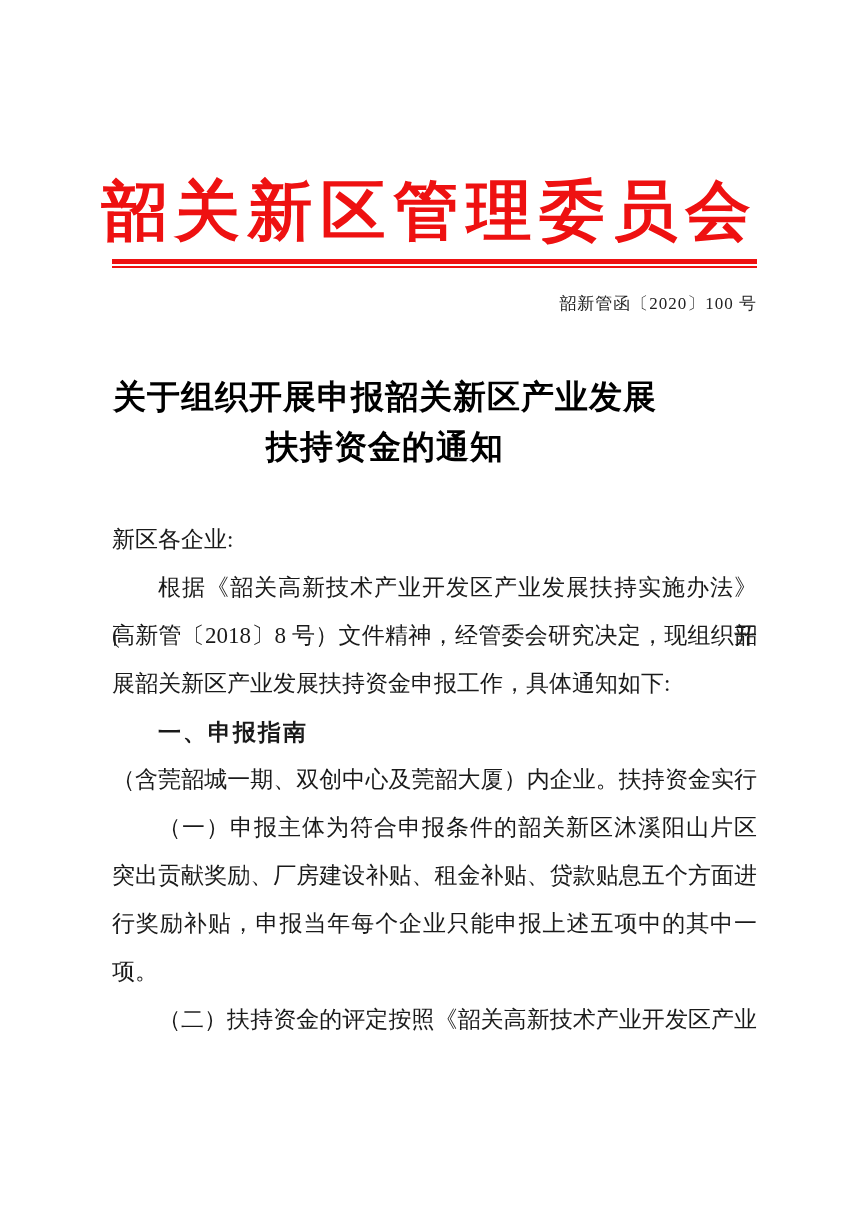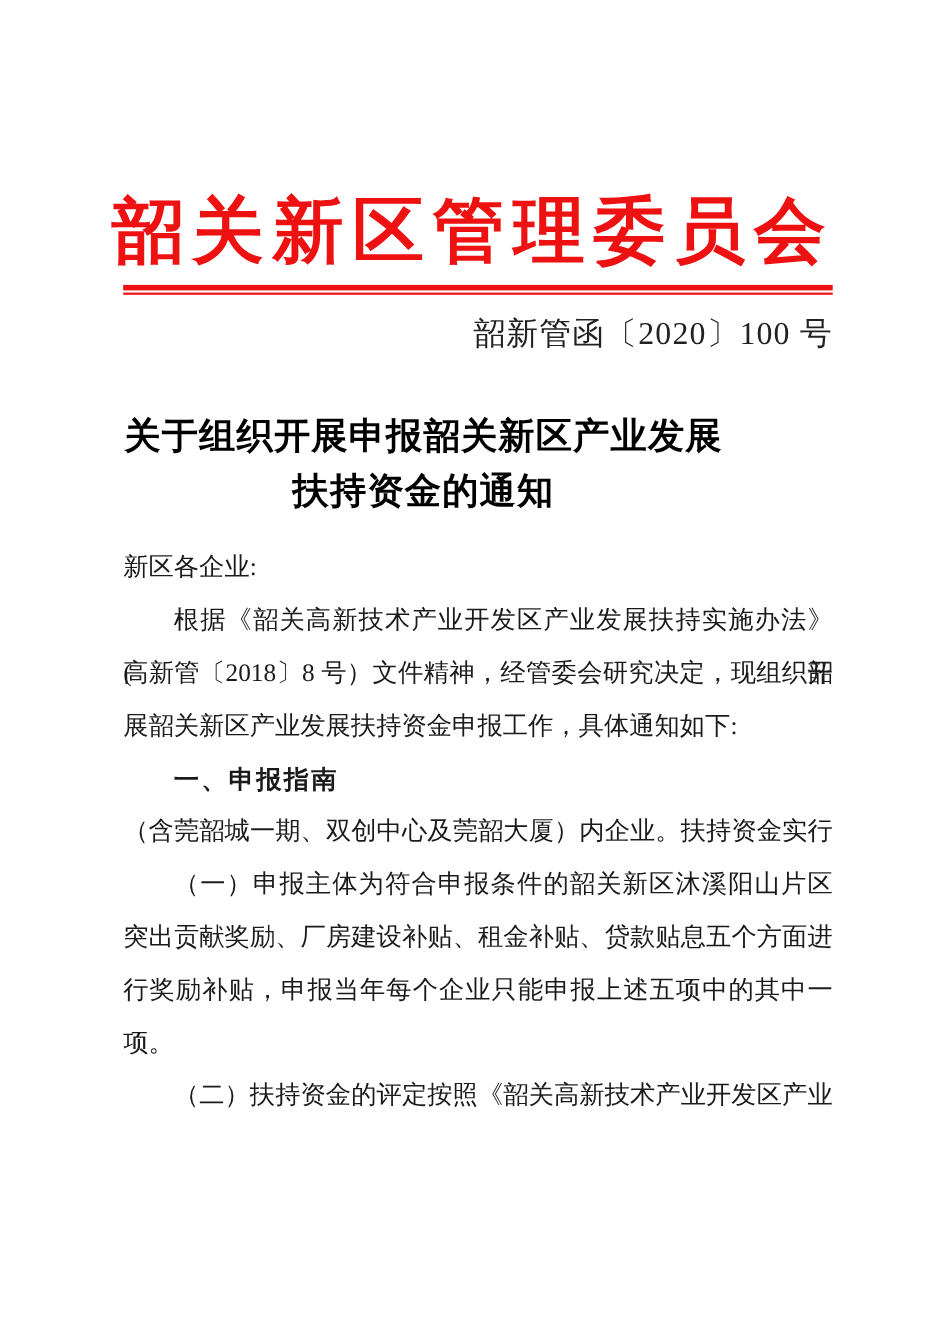--- a/index.html
+++ b/index.html
@@ -42,21 +42,21 @@
     border-top: 5px solid var(--accent, #ee1111);
     border-bottom: 2px solid var(--accent, #ee1111);
   }
   
   .doc-number {
     position: absolute;
     top: 288px;
     left: 112px;
     width: 645px;
     text-align: right;
-    font-size: 29px;
+    font-size: 17px;
     line-height: 32px;
     letter-spacing: 1px;
     color: #222222;
     white-space: nowrap;
   }
   
   .doc-title {
     position: absolute;
     top: 372px;
     left: 0;
@@ -66,21 +66,21 @@
     font-family: "Liberation Serif", serif;
     font-weight: 700;
     font-size: 33px;
     line-height: 50px;
     letter-spacing: 1px;
     color: #000000;
   }
   
   .body-text {
     position: absolute;
-    top: 492px;
+    top: 516px;
     left: 112px;
     width: 645px;
     font-size: 23px;
     line-height: 48px;
     color: #1a1a1a;
   }
   .line {
     width: 645px;
     height: 48px;
     white-space: nowrap;

